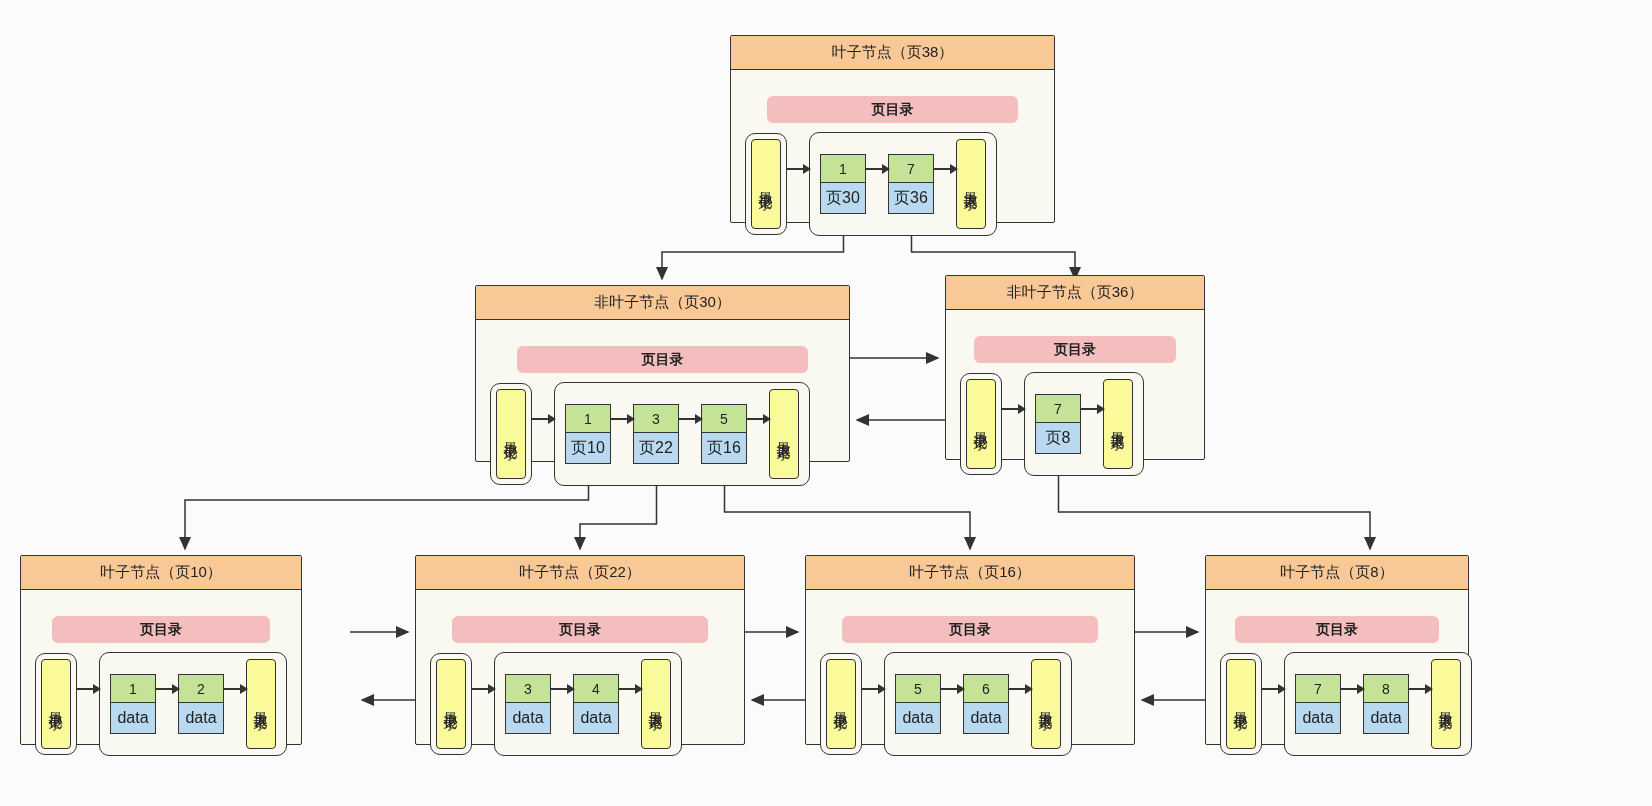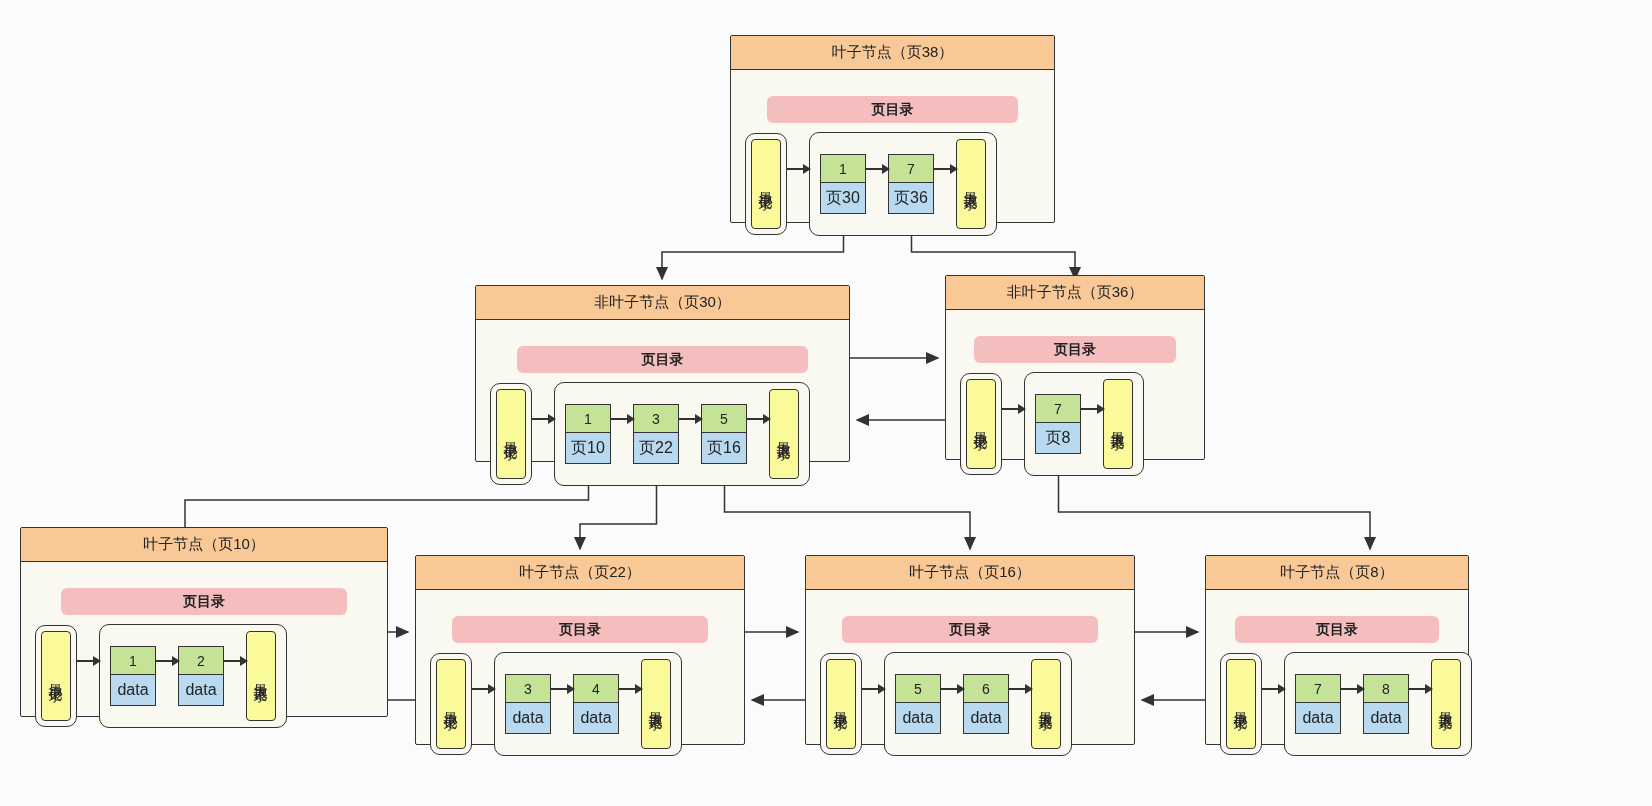--- a/index.html
+++ b/index.html
@@ -125,21 +125,21 @@
         <div class="stack">
           <div class="key">7</div>
           <div class="ptr">页8</div>
         </div>
         <div class="h-arrow"></div>
         <div class="record">最大记录</div>
       </div>
     </div>
   </div>
 
-  <div class="node" style="left:20px;top:527px;width:368px;height:190px;">
+  <div class="node" style="left:20px;top:555px;width:282px;height:190px;">
     <div class="node-header">叶子节点（页10）</div>
     <div class="page-directory">页目录</div>
     <div class="records">
       <div class="record-wrap">
         <div class="record">最小记录</div>
       </div>
       <div class="h-arrow"></div>
       <div class="group">
         <div class="stack">
           <div class="key">1</div>

